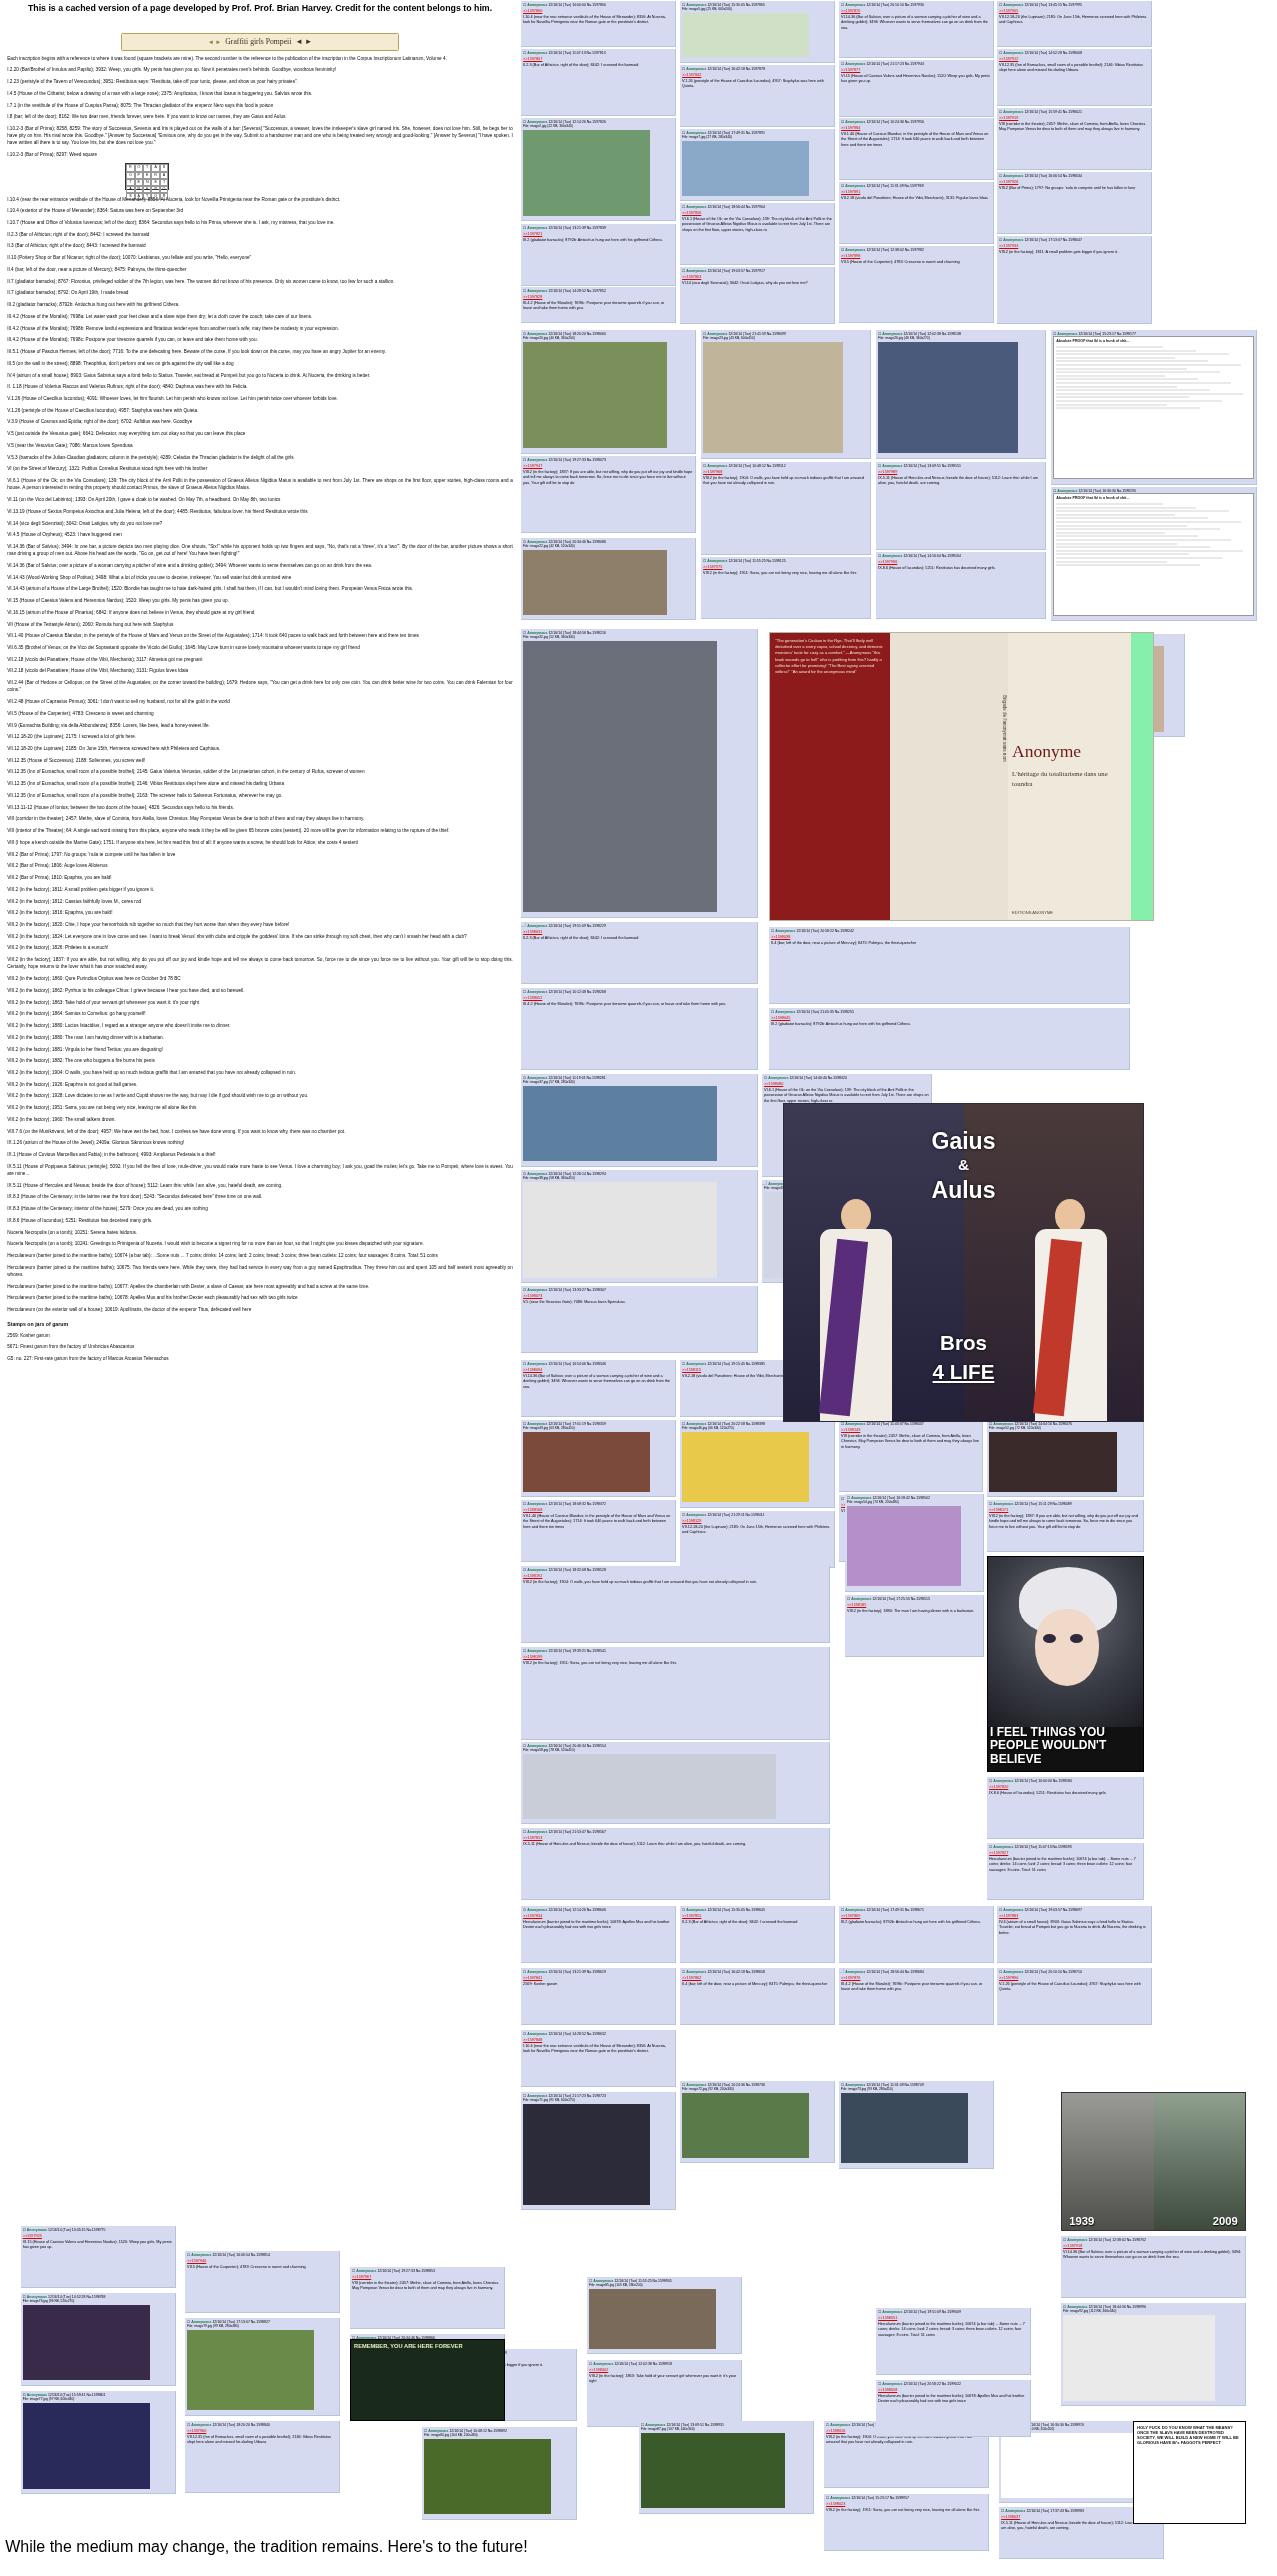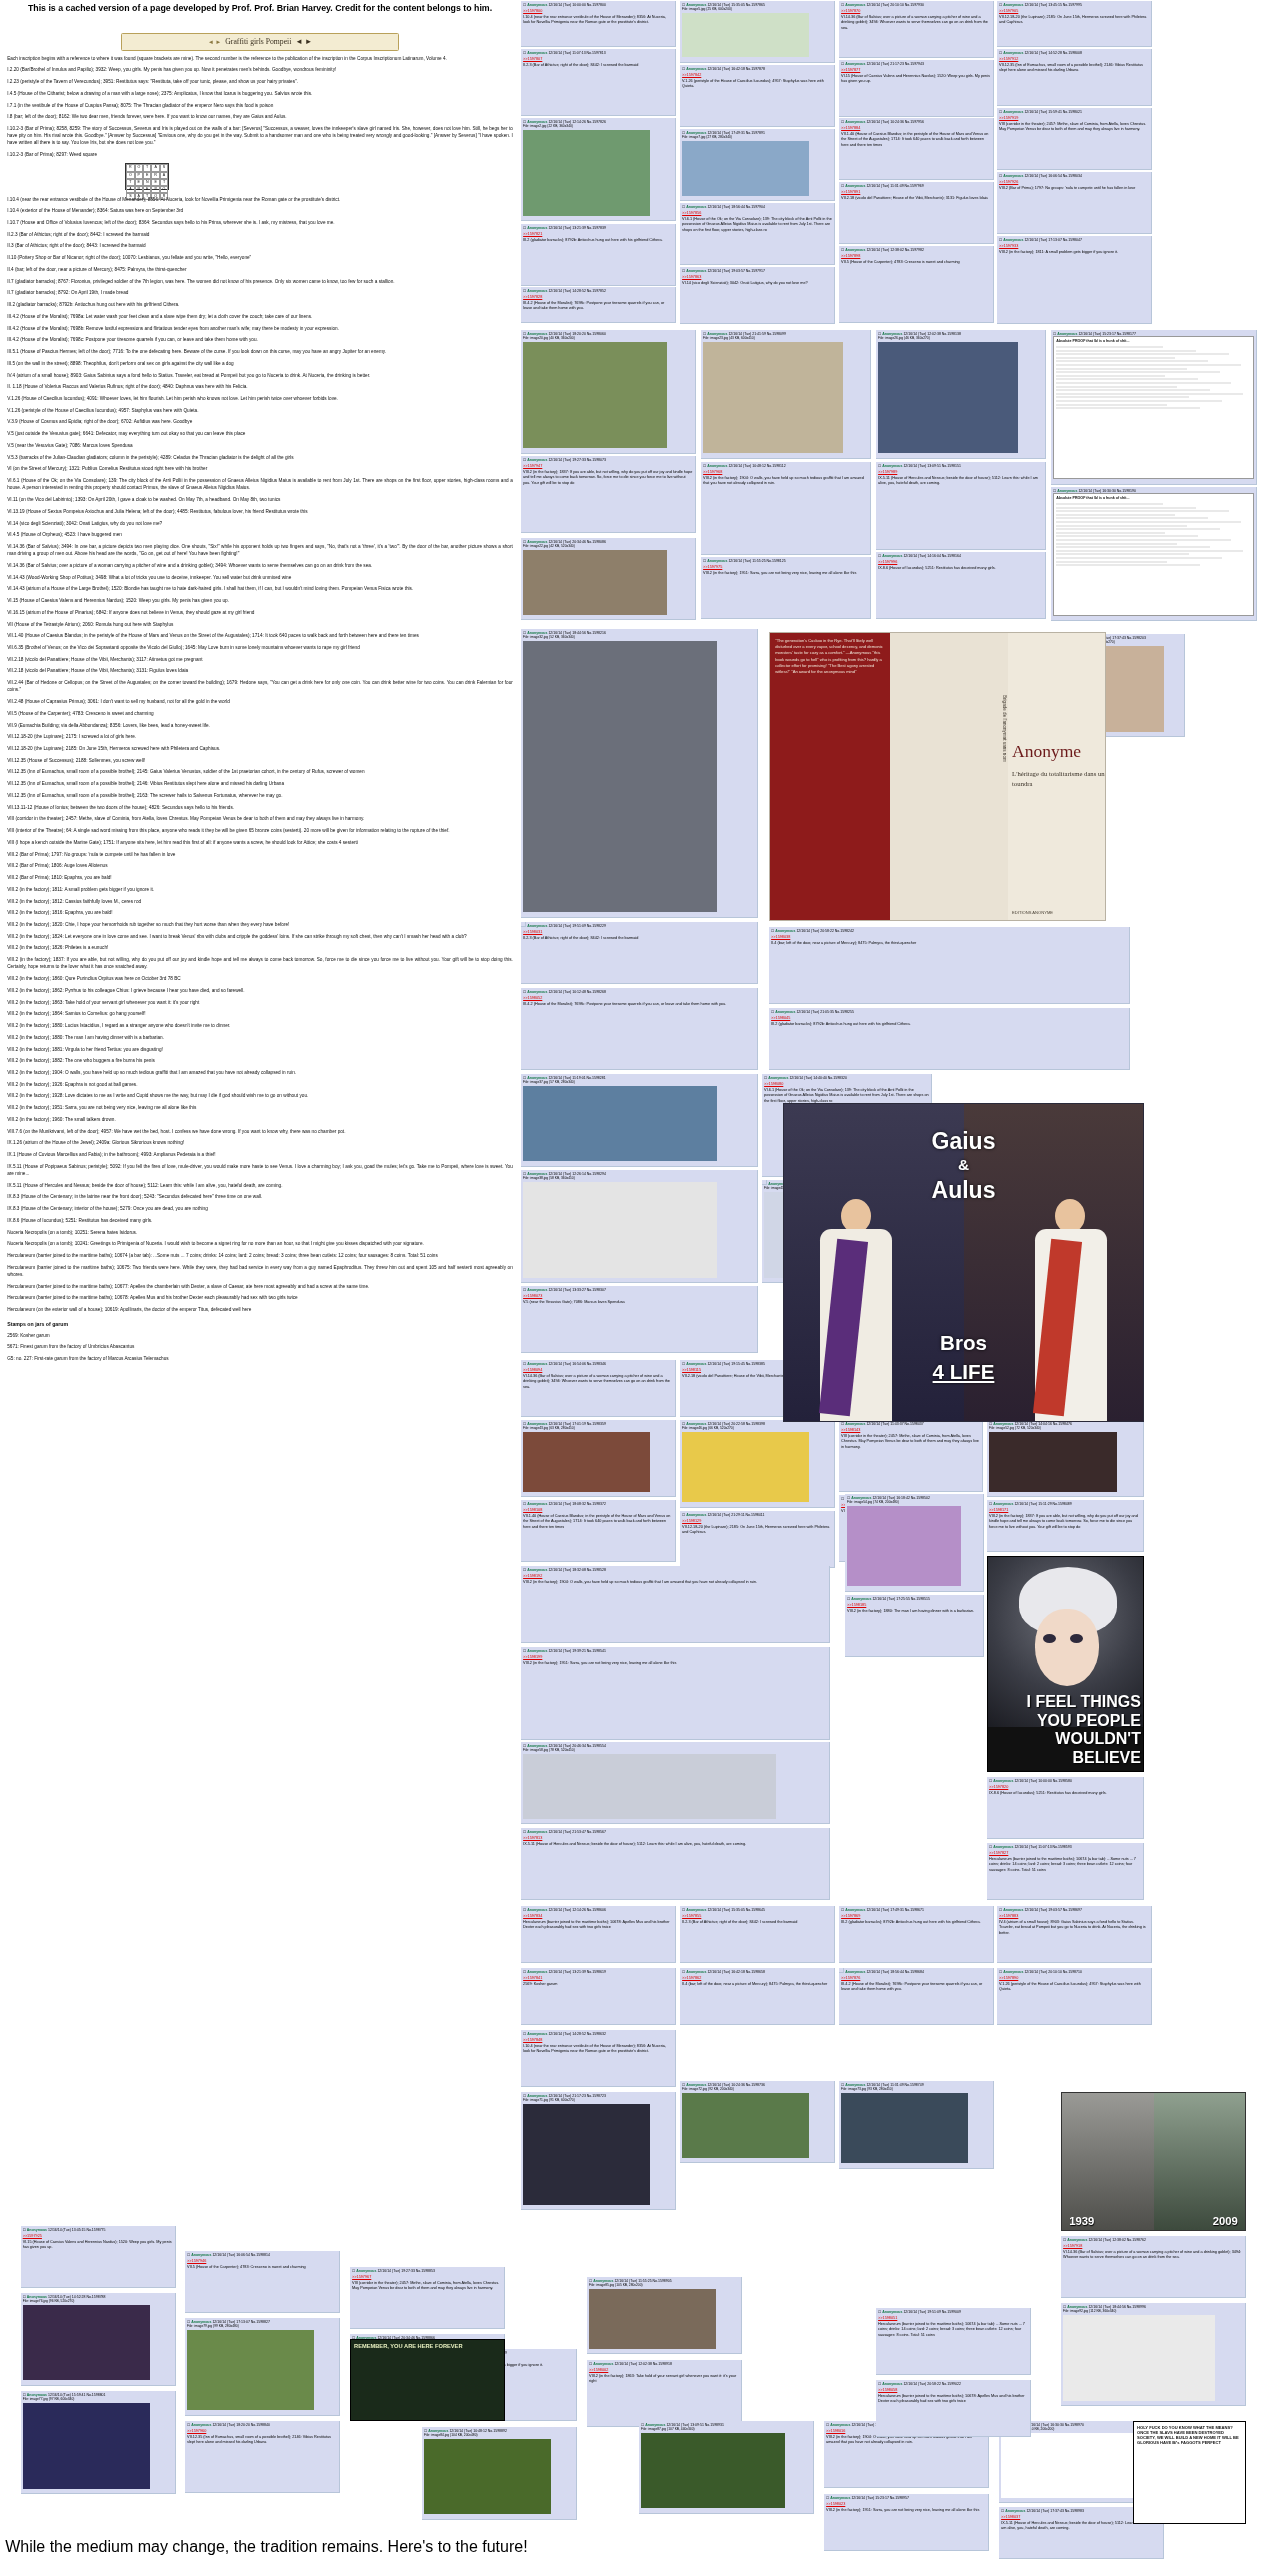--- a/index.html
+++ b/index.html
@@ -79,21 +79,21 @@
   .post .pno { color:#000; }
   .post .ql { color:#d00; text-decoration:underline; }
   .post .cmt { margin-top:1.5px; font-size:3.8px; word-wrap:break-word; }
   .post .fileline { font-size:3.3px; color:#000; margin-bottom:1px; }
 
   
   .img { background-size: cover; background-position:center; background-repeat:no-repeat; }
 
   
   #anonyme-panel {
-    position:absolute; left:769px; top:632px; width:337px; height:289px;
+    position:absolute; left:769px; top:632px; width:385px; height:289px;
     background:#86efac; border:0.5px solid #b9b2a3; overflow:hidden;
   }
   #anonyme-panel .left-col { position:absolute; left:0; top:0; width:120px; height:100%; background:#8e1b1b; }
   #anonyme-panel .left-col .txt { color:#f0e6d8; font-size:4.1px; padding:5.2px; line-height:1.5; }
   #anonyme-panel .mid-col { position:absolute; left:120px; top:0; width:118px; height:100%; background:#e9e2d4; }
   #anonyme-panel .right-col { position:absolute; left:238px; top:0; width:123px; height:100%; background:#efe9dc; }
   #anonyme-panel .bigtitle { font-family:"Liberation Serif", serif; font-size:17.5px; color:#6c1a1a; }
   #anonyme-panel .subtitle { font-family:"Liberation Serif", serif; font-size:6.7px; color:#3a3228; line-height:1.4; }
   #anonyme-panel .spine {
     position:absolute; left:227px; top:62px; width:10.3px; height:170px;
@@ -120,22 +120,22 @@
   #ifeel {
     position:absolute; left:987px; top:1556px; width:157px; height:216px;
     background:#111; overflow:hidden; border:0.5px solid #000;
   }
   #ifeel .anime { position:absolute; left:0; top:0; width:100%; height:170px;
     background: radial-gradient(circle at 50% 35%, #6d6f78 0%, #3a3c45 55%, #1b1c22 100%); }
   #ifeel .hair { position:absolute; left:31px; top:10.3px; width:98px; height:67px; background:#e8e8ec; border-radius:50% 50% 40% 40%; }
   #ifeel .face { position:absolute; left:47px; top:52px; width:64px; height:77px; background:#f0d9c8; border-radius:46% 46% 50% 50%; }
   #ifeel .eyeL, #ifeel .eyeR { position:absolute; top:77px; width:13.4px; height:9.3px; background:#2e2a3c; border-radius:50%; }
   #ifeel .eyeL { left:55px; } #ifeel .eyeR { left:82px; }
-  #ifeel .cap { position:absolute; left:0; bottom:0; width:100%; text-align:right;
-    color:#fff; font-size:16px; font-weight:bold; line-height:1.15; padding:4.1px 2.1px; text-shadow:1px 1px 1.5px #000; }
+  #ifeel .cap { position:absolute; left:0; bottom:0; width:100%; text-align:left;
+    color:#fff; font-size:12px; font-weight:bold; line-height:1.15; padding:4.1px 2.1px; text-shadow:1px 1px 1.5px #000; }
 
   
   #wwphoto { position:absolute; left:1061px; top:2092px; width:185px; height:139px; background:#6b6b6b; overflow:hidden; border:0.5px solid #333; }
   #wwphoto .half { position:absolute; top:0; width:50%; height:100%; }
   #wwphoto .l { left:0; background:linear-gradient(180deg,#9a9a96,#4e4e4a); }
   #wwphoto .r { right:0; background:linear-gradient(180deg,#8fa08f,#3d4a3d); }
   #wwphoto .yr { position:absolute; bottom:3.1px; color:#fff; font-size:11.3px; font-weight:bold; text-shadow:0.5px 0.5px 1px #000; }
 
   
   .whitepanel { background:#fff; border:0.5px solid #999; font-size:2.8px; line-height:1.45; padding:2.1px; color:#111; overflow:hidden; }

